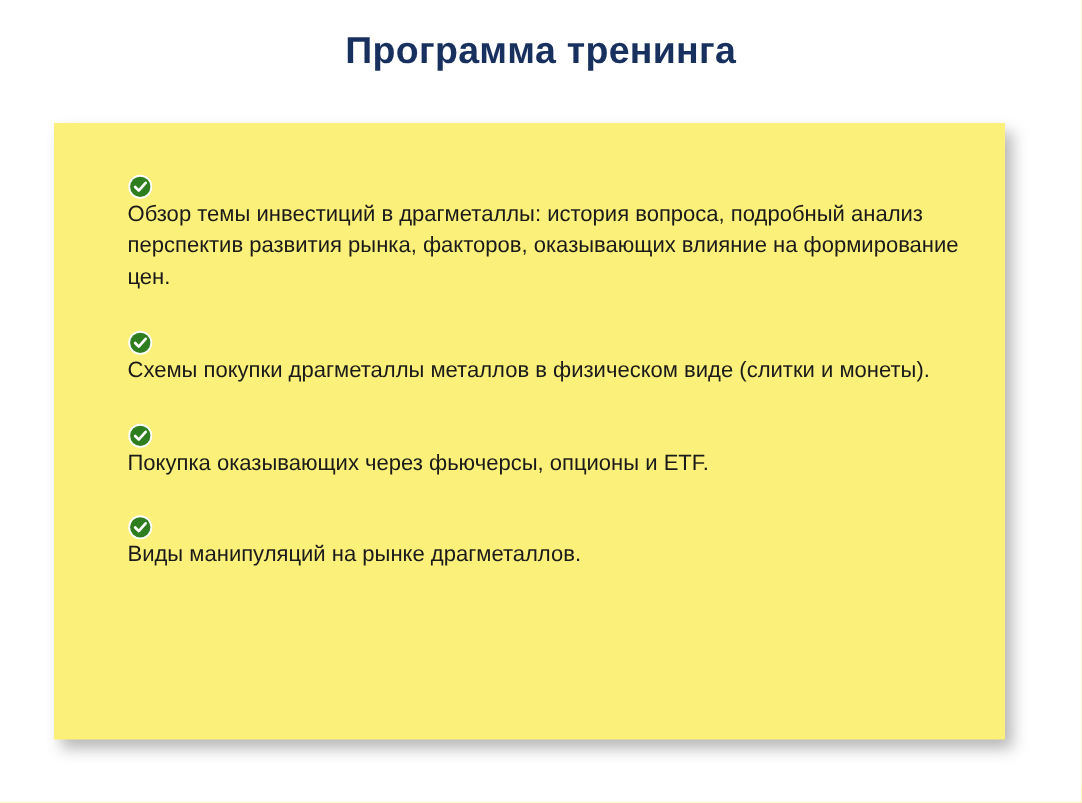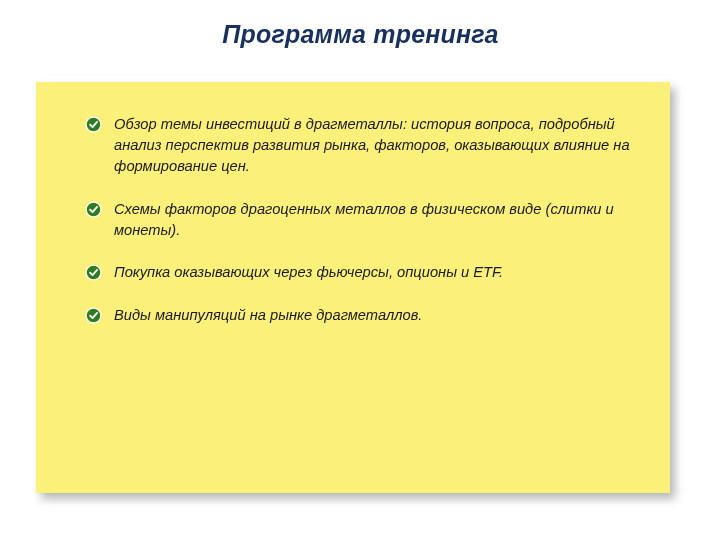--- a/index.html
+++ b/index.html
@@ -11,21 +11,20 @@
     height: 535px;
     background: #ffffff;
     font-family: "Liberation Sans", sans-serif;
     overflow: hidden;
   }
   #slide {
     position: relative;
     width: 721px;
     height: 525px;
     background: #ffffff;
-    font-style: italic;
   }
   #slide-title {
     position: absolute;
     left: 0;
     top: 20px;
     width: 721px;
     text-align: center;
     font-size: 25px;
     font-weight: bold;
     color: #17305E;
@@ -54,20 +53,21 @@
     position: absolute;
     left: 49px;
     top: 32px;
     width: 560px;
   }
   .bullet-item {
     position: relative;
     display: flex;
     align-items: flex-start;
     margin-bottom: 22px;
+    flex-direction: column;
   }
   .bullet-item:last-child {
     margin-bottom: 4px;
   }
   .check-icon {
     flex: 0 0 auto;
     width: 17px;
     height: 17px;
     margin-top: 2px;
     margin-right: 12px;
@@ -110,21 +110,21 @@
       </div>
 
       <div class="bullet-item">
         <span class="check-icon">
           <svg viewBox="0 0 34 34" xmlns="http://www.w3.org/2000/svg">
             <circle cx="17" cy="17" r="16" fill="#FFFFFF"></circle>
             <circle cx="17" cy="17" r="13.5" fill="#2E7D1F"></circle>
             <path d="M10.2 17.4 L15 22.2 L24.2 11.8" stroke="#FFFFFF" stroke-width="3.6" fill="none" stroke-linecap="round" stroke-linejoin="round"></path>
           </svg>
         </span>
-        <span class="bullet-text">Схемы факторов драгоценных металлов в физическом виде (слитки и монеты).</span>
+        <span class="bullet-text">Схемы покупки драгметаллы металлов в физическом виде (слитки и монеты).</span>
       </div>
 
 
       <div class="bullet-item">
         <span class="check-icon">
           <svg viewBox="0 0 34 34" xmlns="http://www.w3.org/2000/svg">
             <circle cx="17" cy="17" r="16" fill="#FFFFFF"></circle>
             <circle cx="17" cy="17" r="13.5" fill="#2E7D1F"></circle>
             <path d="M10.2 17.4 L15 22.2 L24.2 11.8" stroke="#FFFFFF" stroke-width="3.6" fill="none" stroke-linecap="round" stroke-linejoin="round"></path>
           </svg>

